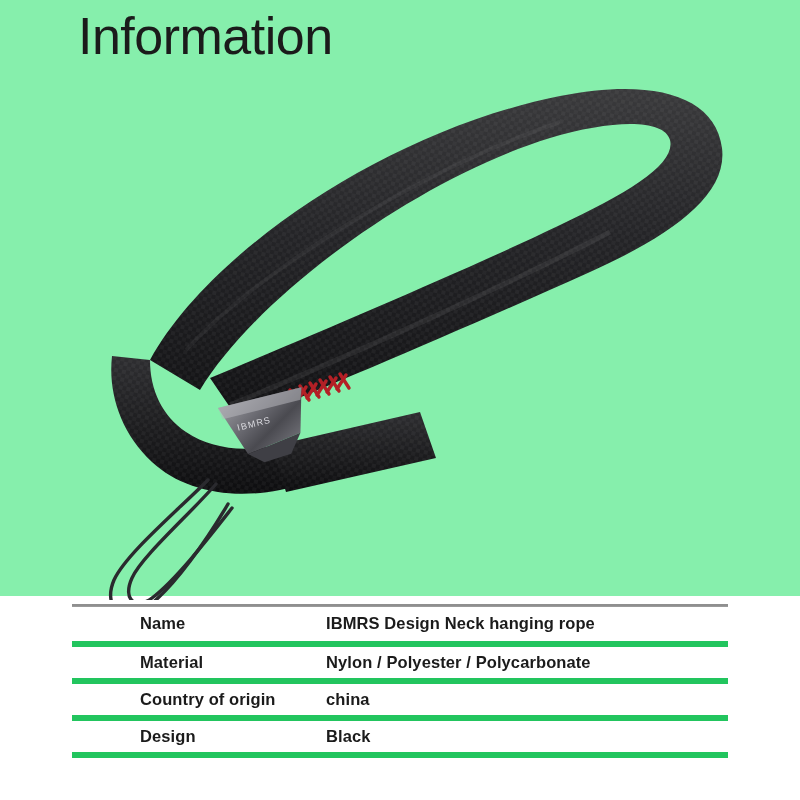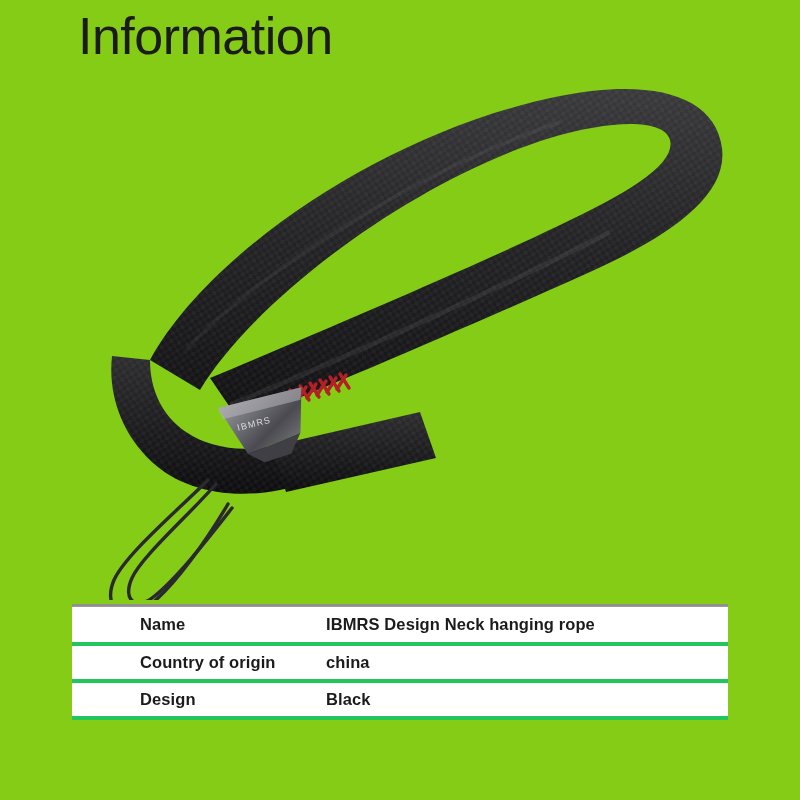--- a/index.html
+++ b/index.html
@@ -8,22 +8,22 @@
     padding: 0;
     width: 800px;
     height: 800px;
     background: #ffffff;
     font-family: "Liberation Sans", sans-serif;
     overflow: hidden;
   }
   .page {
     position: relative;
     width: 800px;
-    height: 800px;
-    background: #84cc16;
+    height: 596px;
+    background: #86efac;
   }
   .title {
     position: absolute;
     left: 78px;
     top: 8px;
     font-size: 52px;
     font-weight: 400;
     letter-spacing: -0.5px;
     color: #1b1b1b;
     line-height: 1.1;
@@ -45,21 +45,21 @@
     left: 72px;
     top: 606px;
     width: 656px;
     border-collapse: collapse;
     font-size: 16.5px;
     color: #1b1b1b;
   }
   .spec-table tr { height: 37px; }
   .spec-table td {
     border-top: 1px solid #c9c9c9;
-    border-bottom: 4px solid #22c55e;
+    border-bottom: 6px solid #22c55e;
     padding: 0 0 0 0;
     vertical-align: middle;
     background: #fff;
   }
   .spec-table tr:first-child td { border-top: 1px solid #9a9a9a; }
   .cell-label {
     width: 240px;
     font-weight: bold;
     padding-left: 68px !important;
     letter-spacing: 0.1px;
@@ -188,20 +188,24 @@
 
   <div class="topline"></div>
 
   <table class="spec-table">
     <tbody>
       <tr>
         <td class="cell-label">Name</td>
         <td class="cell-value">IBMRS Design Neck hanging rope</td>
       </tr>
       <tr>
+        <td class="cell-label">Material</td>
+        <td class="cell-value">Nylon / Polyester / Polycarbonate</td>
+      </tr>
+      <tr>
         <td class="cell-label">Country of origin</td>
         <td class="cell-value">china</td>
       </tr>
       <tr>
         <td class="cell-label">Design</td>
         <td class="cell-value">Black</td>
       </tr>
     </tbody>
   </table>
 

